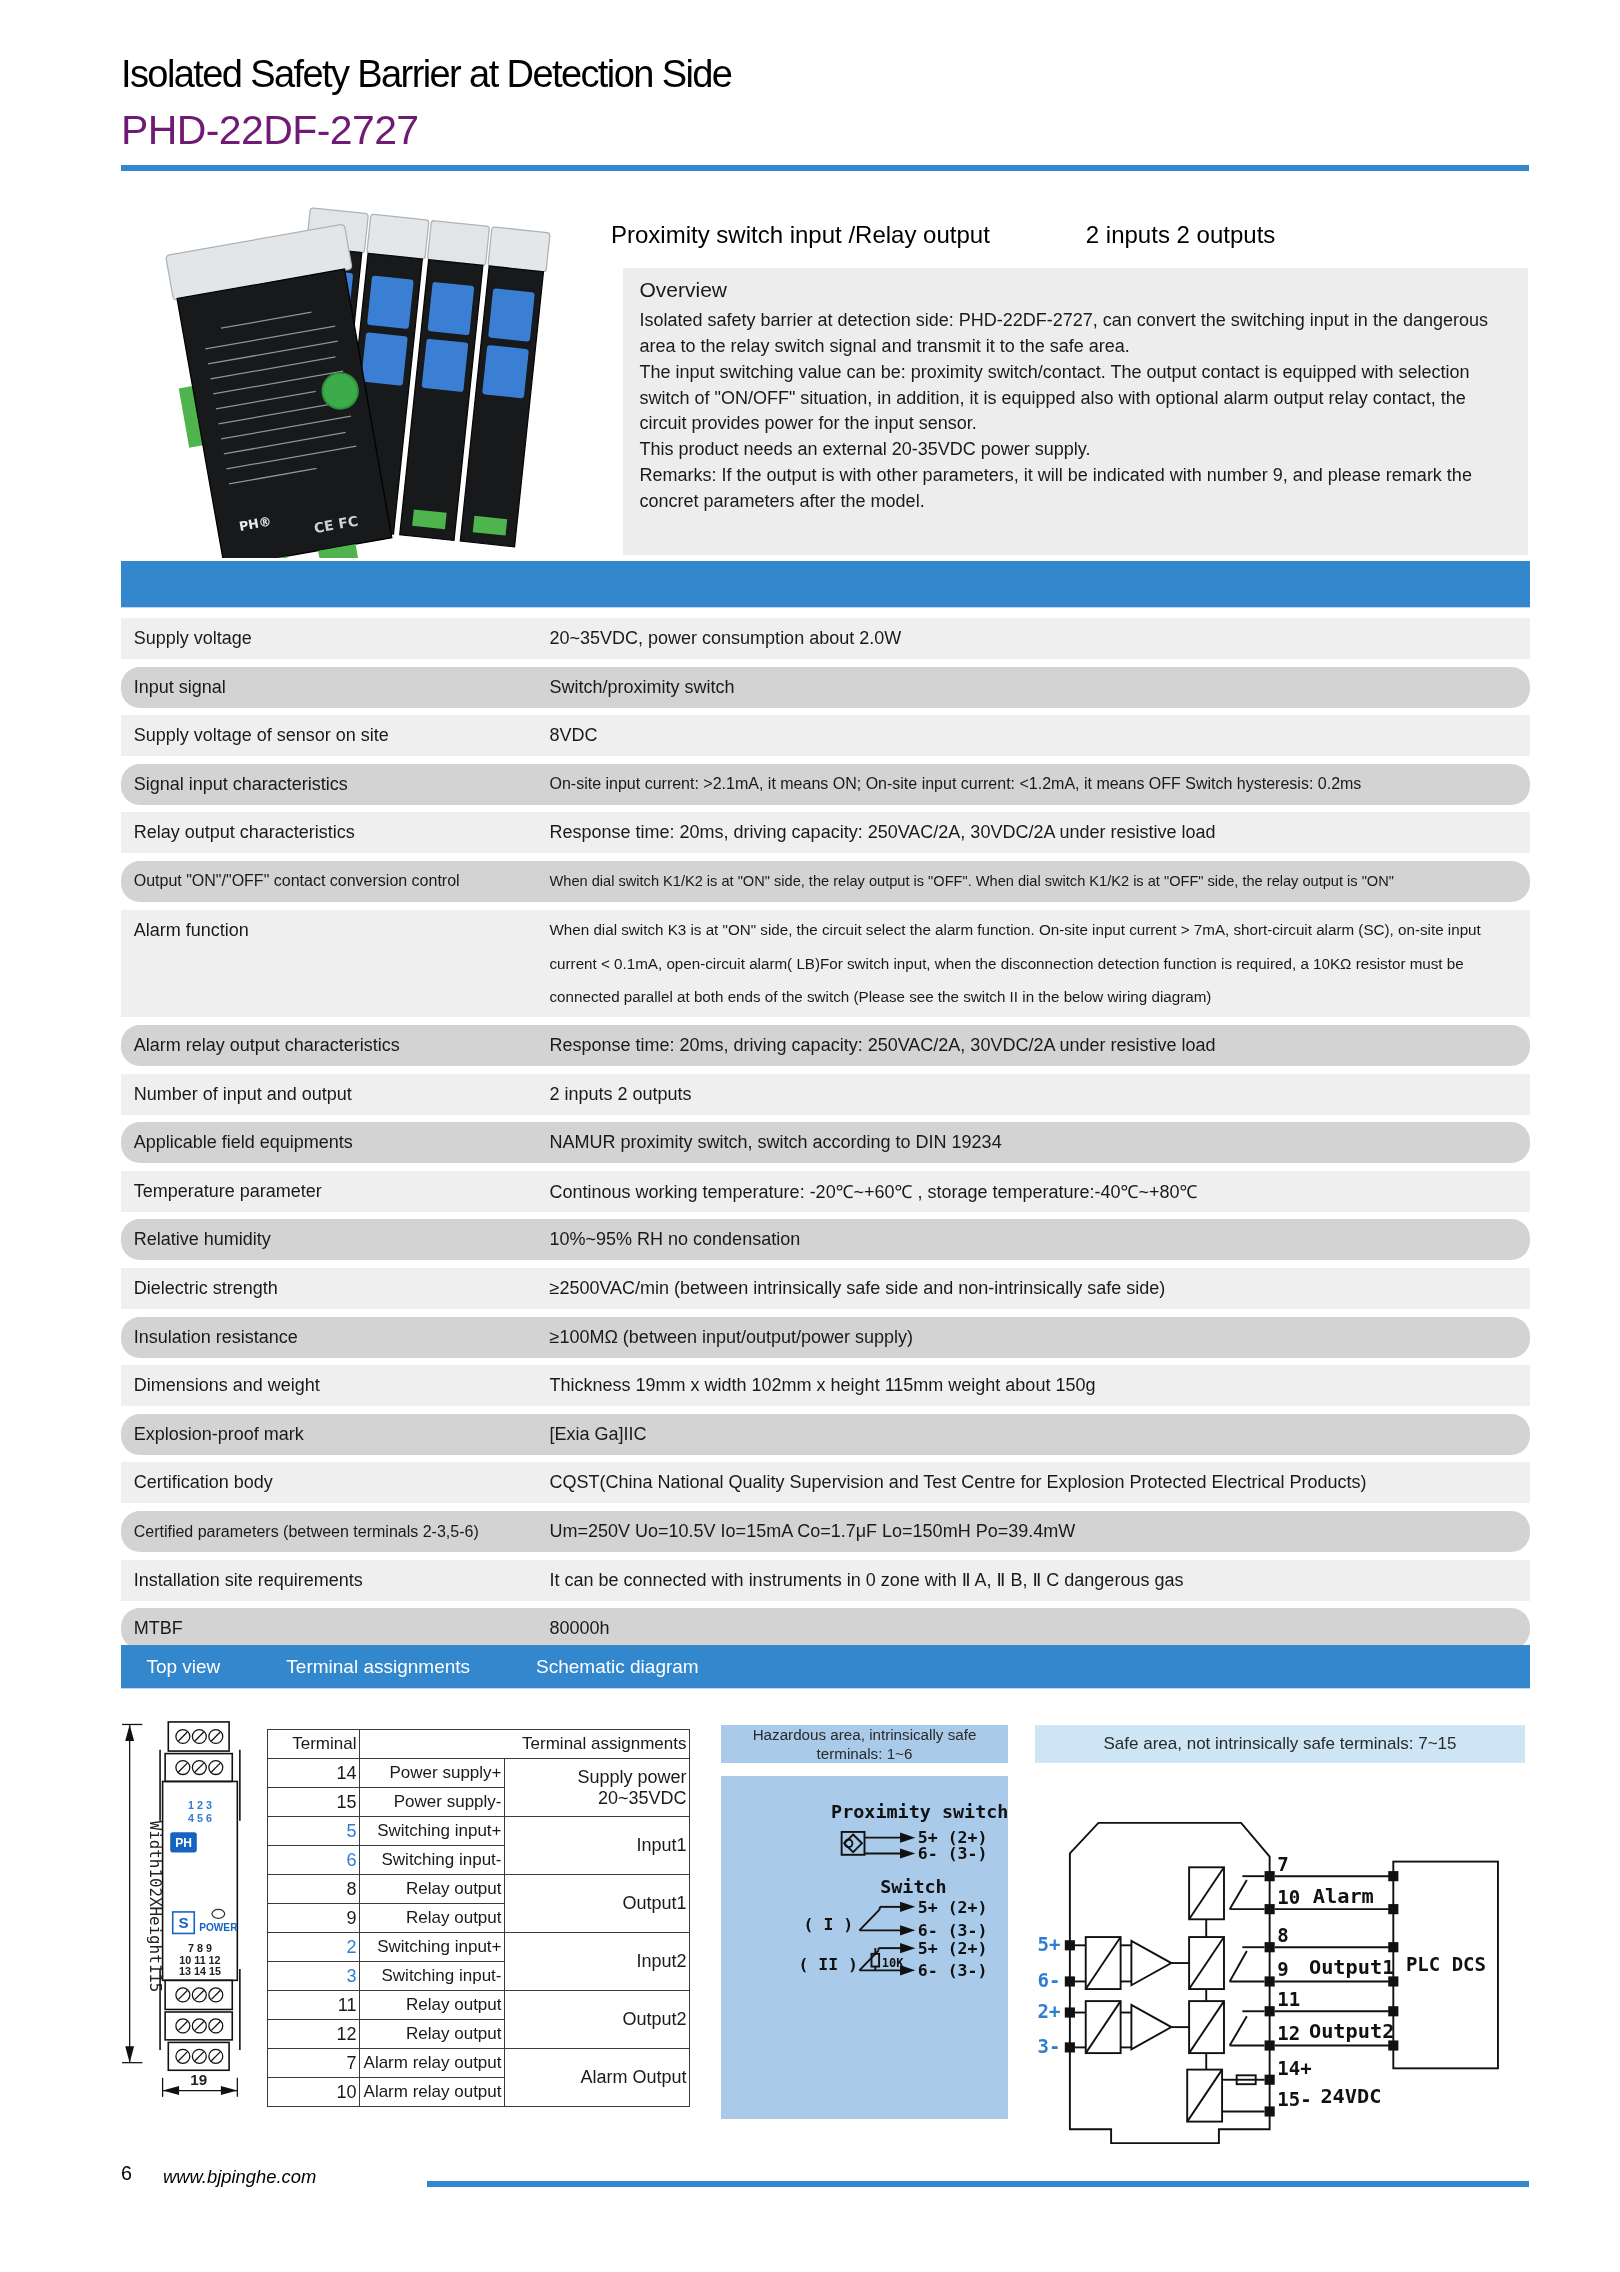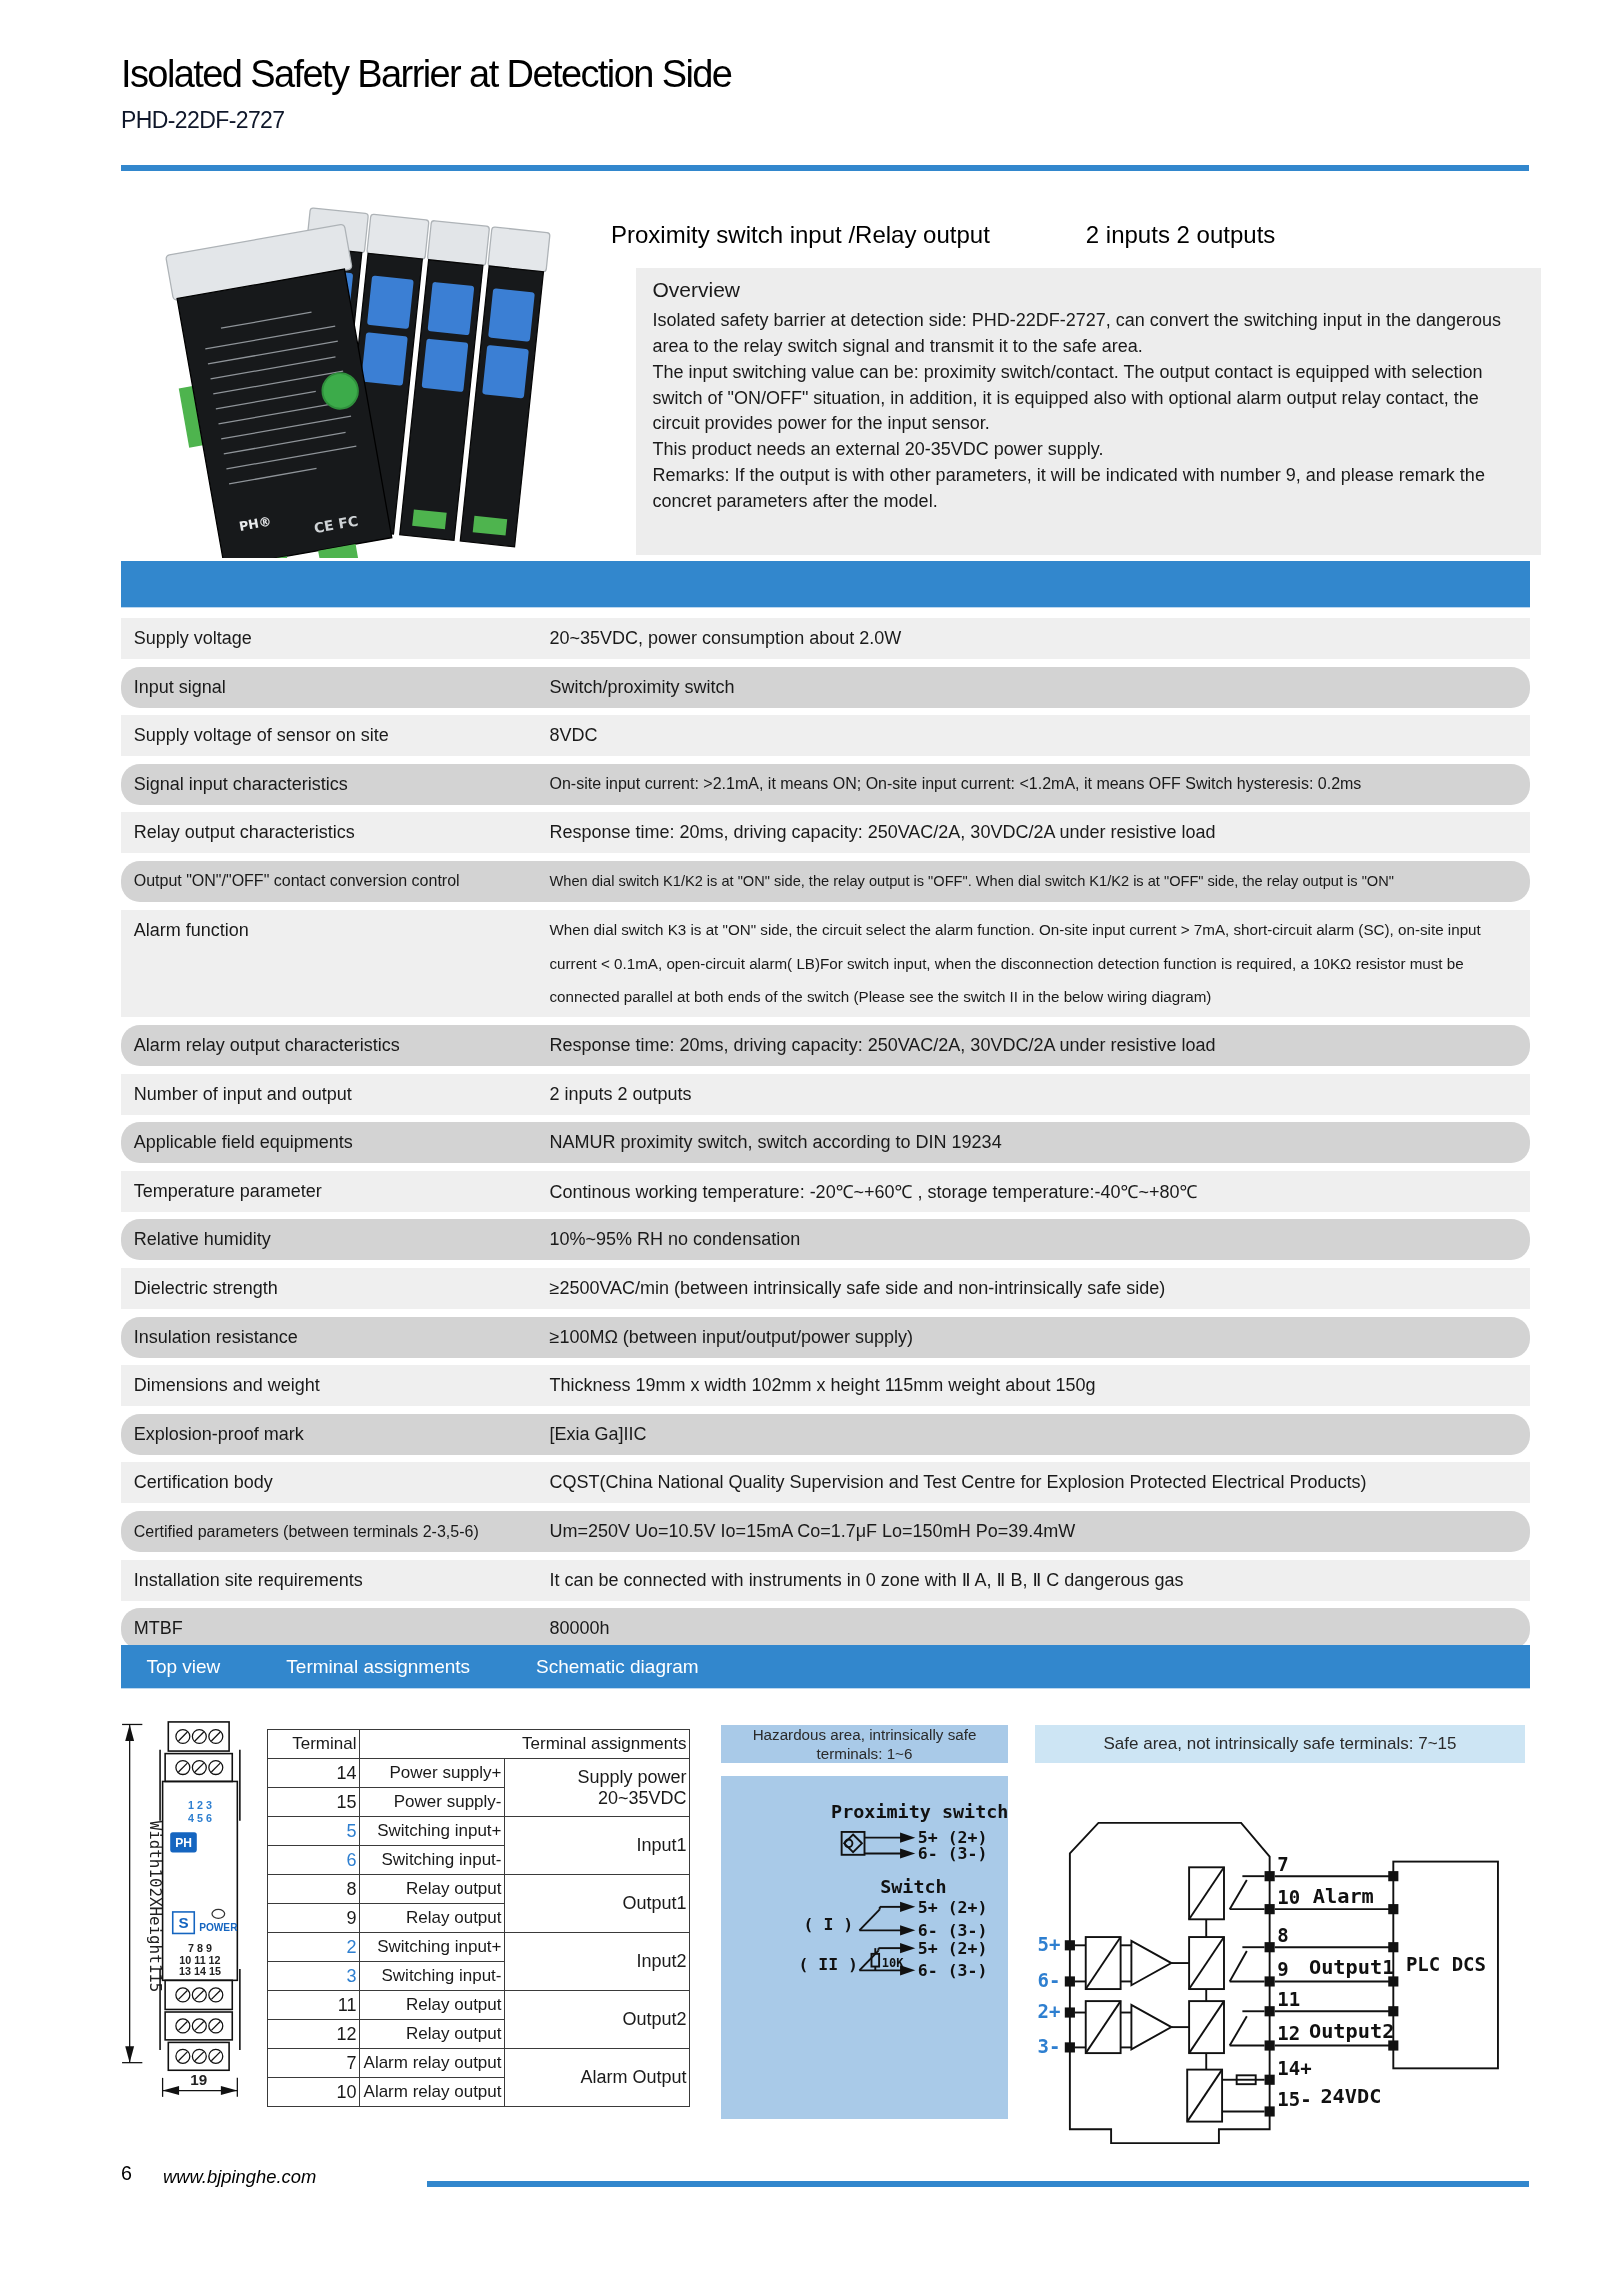--- a/index.html
+++ b/index.html
@@ -3,26 +3,26 @@
 <meta charset="utf-8">
 <style>
   html,body{margin:0;padding:0;}
   body{
     width:1620px;height:2273px;position:relative;background:#ffffff;
     font-family:"Liberation Sans", sans-serif;color:#1a1a1a;overflow:hidden;
   }
   .abs{position:absolute;}
   
   #doc-title{left:121px;top:53px;font-size:38px;letter-spacing:-1.6px;font-weight:500;color:#000;}
-  #doc-model{left:121px;top:107px;font-size:23px;letter-spacing:-0.6px;font-weight:400;color:#0f172a;}
+  #doc-model{left:121px;top:107px;font-size:41px;letter-spacing:-0.6px;font-weight:400;color:#701a75;}
   #title-rule{left:121px;top:165px;width:1408px;height:6.3px;background:var(--accent_blue,#3287cd);}
   
   #intro-heading{left:611px;top:221px;display:flex;font-size:24px;color:#000;white-space:nowrap;}
   #intro-heading .spacer{width:96px;}
-  #overview-box{left:636px;top:268px;width:905px;height:287px;background:#ededed;
+  #overview-box{left:623px;top:268px;width:905px;height:287px;background:#ededed;
     box-sizing:border-box;padding:10.2px 16.5px 6.3px 16.5px;}
   #overview-title{font-size:21px;margin-bottom:6.3px;}
   .ov-line{font-size:18px;line-height:1.43;}
   
   #spec-header{left:121px;top:561px;width:1409px;height:47px;background:var(--accent_blue,#3287cd);
     box-sizing:border-box;border-bottom:1.9px solid #bcd7ef;}
   #spec-header span{display:block;color:#fff;font-weight:bold;font-size:19.7px;line-height:45px;padding-left:14px;margin-top:40px;}
   #spec-table{left:121px;top:618px;width:1409px;}
   .spec-row{display:flex;margin-bottom:7.6px;min-height:41px;}
   .spec-row.tall{min-height:103px;}

